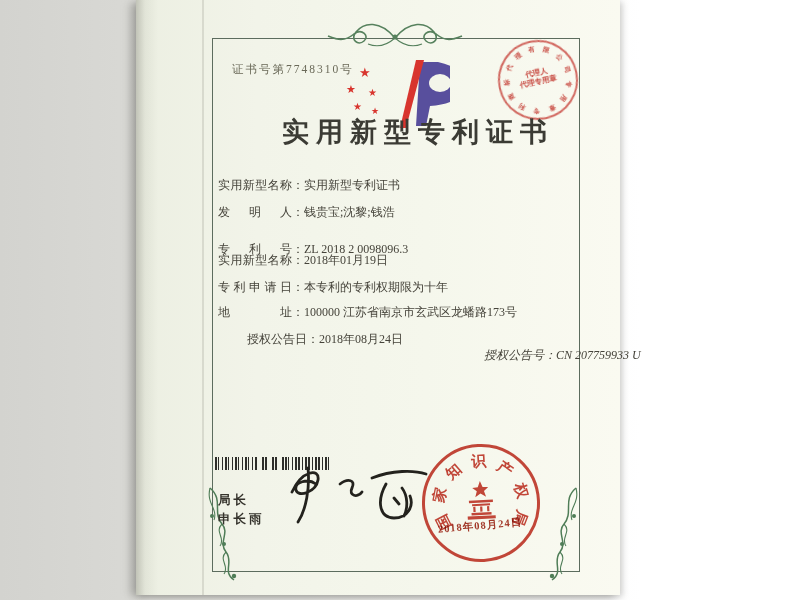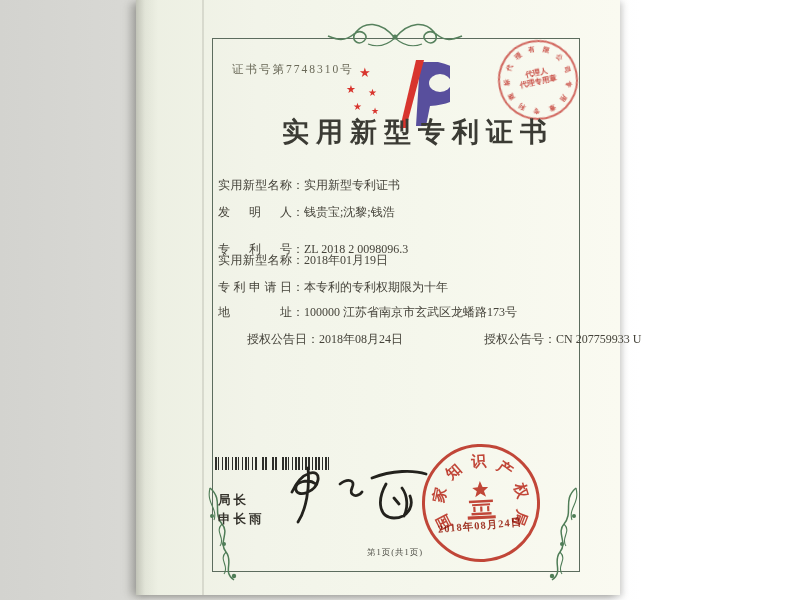--- a/index.html
+++ b/index.html
@@ -22,21 +22,21 @@
   .cert-no{position:absolute;left:96px;top:62px;font-size:11.5px;color:#6a6958;
     letter-spacing:2px;text-align:center;}
   .logo{position:absolute;left:210px;top:60px;width:106px;height:68px;}
   .logo .star{position:absolute;color:#d8352e;line-height:1;}
   .title{position:absolute;left:76px;top:114px;width:342px;margin:0;text-align:right;
     font-size:27px;font-weight:700;color:#3b3b34;letter-spacing:7px;text-indent:7px;}
   .fields{position:absolute;left:82px;top:177px;width:358px;font-size:12px;color:#45433a;}
   .field-row{position:absolute;left:0;white-space:nowrap;}
   .field-row .lbl{display:inline-block;width:74px;text-align:justify;text-align-last:justify;}
   .field-row .colon{display:inline-block;}
-  .grant-pair2{position:absolute;left:237px;top:0;}
+  .grant-pair2{position:absolute;left:237px;top:16px;font-style:italic;}
   .body-text{position:absolute;left:82px;top:350px;width:356px;font-size:9.6px;
     line-height:10.8px;color:#585546;font-style:italic;text-align:justify;}
   .body-text p{margin:0 0 4.5px 0;text-indent:2em;}
   .barcode{position:absolute;left:79px;top:457px;width:114px;height:13px;
     background:repeating-linear-gradient(90deg,#2e2e2a 0 2px,transparent 2px 3.5px,
       #2e2e2a 3.5px 4.5px,transparent 4.5px 7.5px,#2e2e2a 7.5px 8.5px,transparent 8.5px 10px);}
   .director{position:absolute;left:82px;top:491px;font-size:12.5px;color:#35332c;
     letter-spacing:3px;line-height:19px;font-weight:600;}
   .signature{position:absolute;left:132px;top:458px;width:170px;height:76px;}
   .office-seal{position:absolute;left:286px;top:444px;width:112px;height:112px;
@@ -183,15 +183,14 @@
     <span class="ring-char" style="transform: rotate(-114deg) translateY(-42px);">国</span>
         <span class="ring-char" style="transform: rotate(-76deg) translateY(-42px);">家</span>
         <span class="ring-char" style="transform: rotate(-38deg) translateY(-42px);">知</span>
         <span class="ring-char" style="transform: rotate(0deg) translateY(-42px);">识</span>
         <span class="ring-char" style="transform: rotate(38deg) translateY(-42px);">产</span>
         <span class="ring-char" style="transform: rotate(76deg) translateY(-42px);">权</span>
         <span class="ring-char" style="transform: rotate(114deg) translateY(-42px);">局</span>
       </div>
     <div class="seal-date">2018年08月24日</div>
 
-    <div class="page-info">第1页(共1页)</div>
   </div>
 </div>
 
 </body></html>

